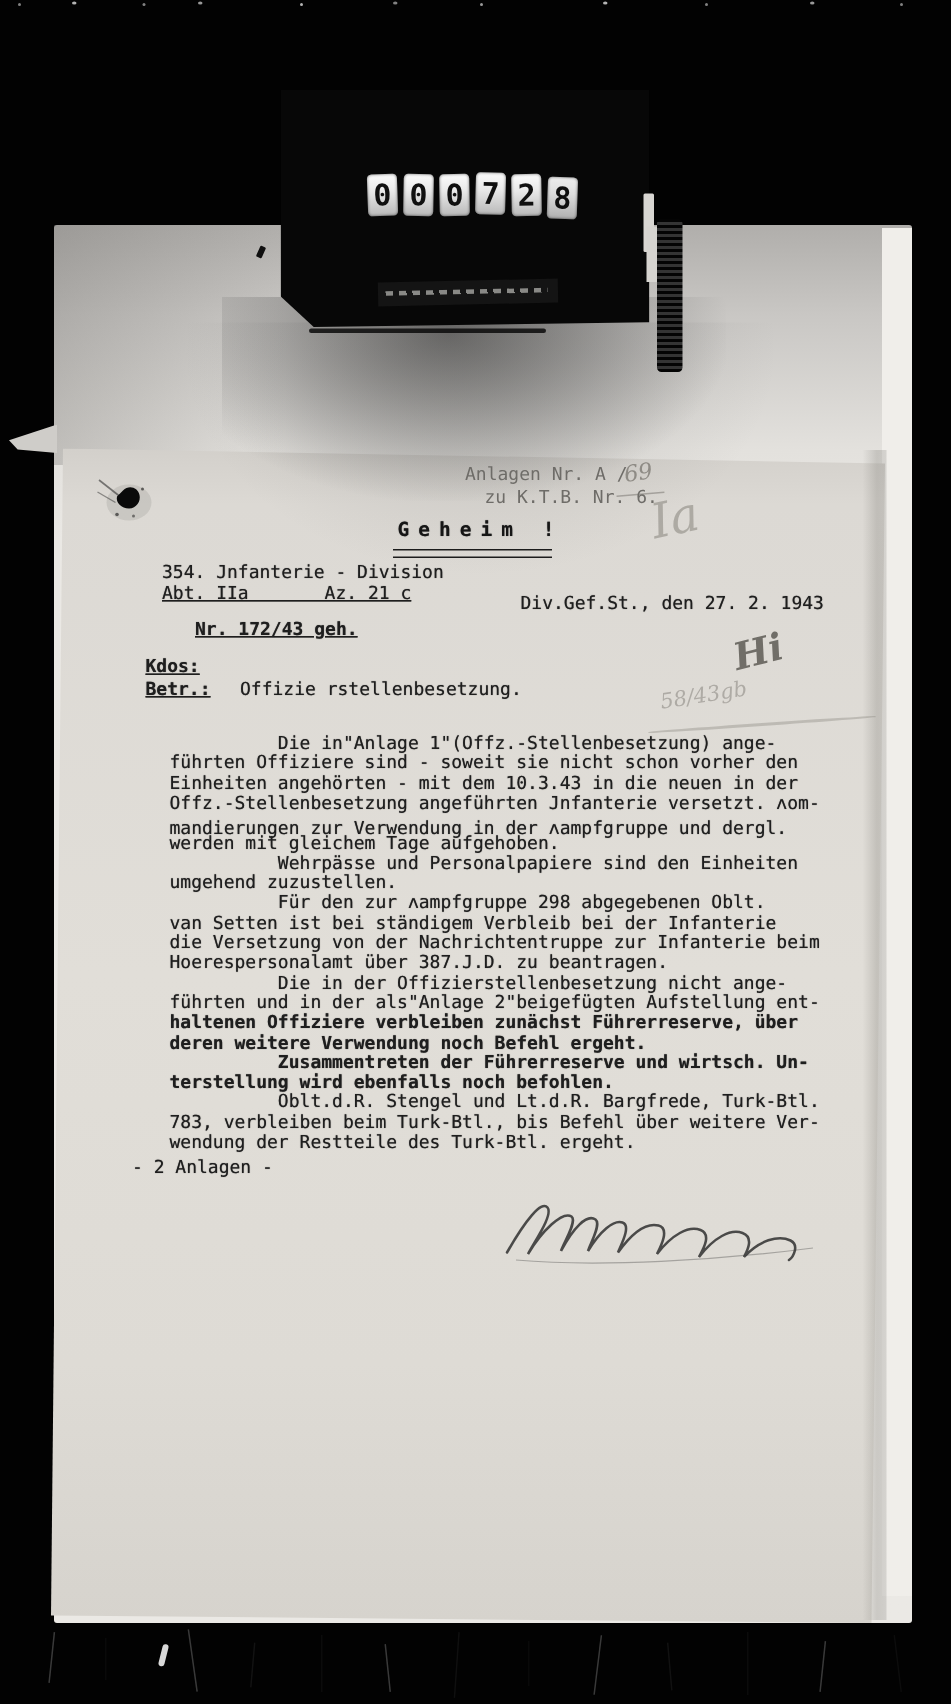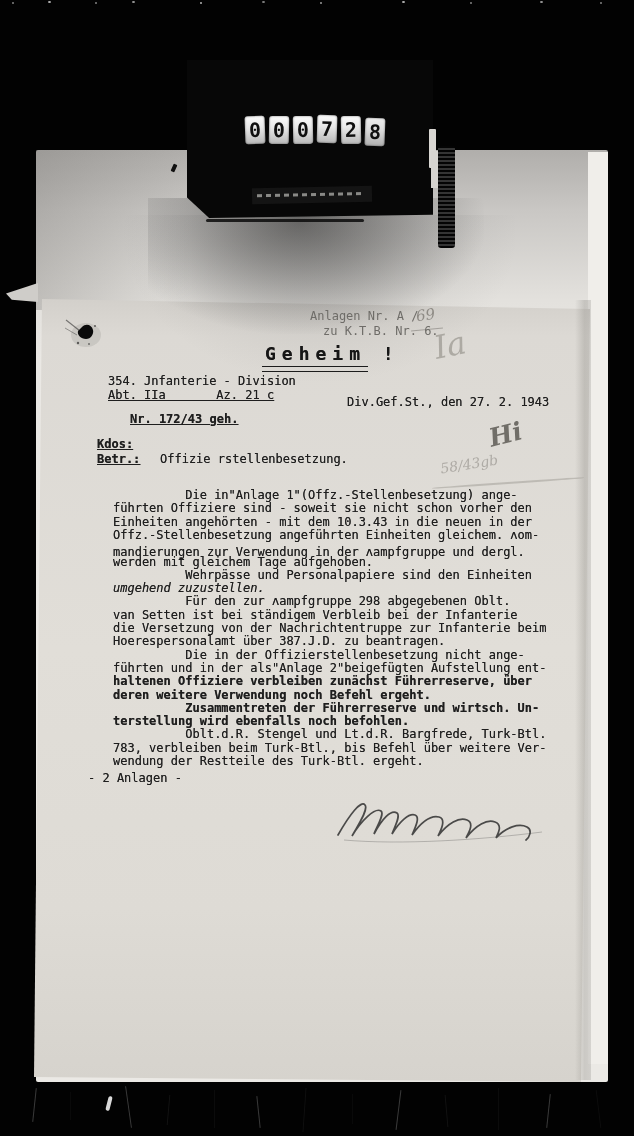--- a/index.html
+++ b/index.html
@@ -47,21 +47,21 @@
   #label-plate{left:252px;top:187px;width:120px;height:16px;background:#141414;transform:rotate(-1.2deg);}
   #label-plate-text{left:5px;top:6px;width:108px;height:3px;opacity:.75;
     background:repeating-linear-gradient(90deg,rgba(215,215,210,.8) 0 5px,rgba(0,0,0,0) 5px 9px);}
   #paper-speck{left:172px;top:164px;width:4px;height:8px;background:#101010;transform:rotate(24deg);border-radius:1px;}
   
   .typed{position:absolute;white-space:pre;color:#1e1e1e;font-size:12px;line-height:13px;
     text-shadow:0 0 .6px rgba(20,20,20,.7);}
   .faded{color:#6e6c68;text-shadow:none;}
   .u{text-decoration:underline;}
   .b{font-weight:700;color:#0c0c0c;text-shadow:0 0 1px rgba(0,0,0,.8);}
-  #geheim{letter-spacing:6px;font-weight:700;font-size:18px;color:#161616;}
+  #geheim{letter-spacing:6px;font-weight:700;font-size:13px;color:#161616;}
   #geheim-underline{left:228px;top:70px;width:106px;height:4px;
     border-top:1.5px solid #1c1c1c;border-bottom:1px solid #1c1c1c;}
   #body-lines{left:79px;top:192px;width:470px;}
   #body-lines .line{position:absolute;left:0;white-space:pre;font-size:12px;color:#1e1e1e;
     text-shadow:0 0 .6px rgba(20,20,20,.7);}
   
   .pencil{position:absolute;font-family:"DejaVu Serif",serif;font-style:italic;}
   #pencil-69{left:382px;top:10px;font-size:15px;color:rgba(130,127,121,.85);transform:rotate(-8deg);}
   #pencil-69-line{left:377px;top:33px;width:32px;height:1px;background:rgba(130,127,121,.6);transform:rotate(-5deg);}
   #pencil-ia{left:400px;top:30px;font-size:32px;color:rgba(152,149,143,.7);transform:rotate(-12deg);}
@@ -122,25 +122,25 @@
     <div class="abs" id="pencil-ref-line"></div>
 
     <div class="typed u" style="left:63px;top:142px;font-weight:700;">Kdos:</div>
     <div class="typed u" style="left:63px;top:157px;font-weight:700;">Betr.:</div>
     <div class="typed" style="left:126px;top:157px;">Offizie rstellenbesetzung.</div>
 
     <div class="abs" id="body-lines">
         <div class="line" style="top: 0px;">          Die in"Anlage 1"(Offz.-Stellenbesetzung) ange-</div>
         <div class="line" style="top: 13.3px;">führten Offiziere sind - soweit sie nicht schon vorher den</div>
         <div class="line" style="top: 26.6px;">Einheiten angehörten - mit dem 10.3.43 in die neuen in der</div>
-        <div class="line" style="top: 39.9px;">Offz.-Stellenbesetzung angeführten Einheiten gleichem. ʌom-</div>
+        <div class="line" style="top: 39.9px;">Offz.-Stellenbesetzung angeführten Jnfanterie versetzt. ʌom-</div>
         <div class="line" style="top: 57px;">mandierungen zur Verwendung in der ʌampfgruppe und dergl.</div>
         <div class="line" style="top: 66.5px;">werden mit gleichem Tage aufgehoben.</div>
         <div class="line" style="top: 79.8px;">          Wehrpässe und Personalpapiere sind den Einheiten</div>
-        <div class="line" style="top: 93.1px; font-style: italic;">umgehend zuzustellen.</div>
+        <div class="line" style="top: 93.1px;">umgehend zuzustellen.</div>
         <div class="line" style="top: 106.4px;">          Für den zur ʌampfgruppe 298 abgegebenen Oblt.</div>
         <div class="line" style="top: 119.7px;">van Setten ist bei ständigem Verbleib bei der Infanterie</div>
         <div class="line" style="top: 133px;">die Versetzung von der Nachrichtentruppe zur Infanterie beim</div>
         <div class="line" style="top: 146.3px;">Hoerespersonalamt über 387.J.D. zu beantragen.</div>
         <div class="line" style="top: 159.6px;">          Die in der Offizierstellenbesetzung nicht ange-</div>
         <div class="line" style="top: 172.9px;">führten und in der als"Anlage 2"beigefügten Aufstellung ent-</div>
         <div class="line b" style="top: 186.2px;">haltenen Offiziere verbleiben zunächst Führerreserve, über</div>
         <div class="line b" style="top: 199.5px;">deren weitere Verwendung noch Befehl ergeht.</div>
         <div class="line b" style="top: 212.8px;">          Zusammentreten der Führerreserve und wirtsch. Un-</div>
         <div class="line b" style="top: 226.1px;">terstellung wird ebenfalls noch befohlen.</div>

